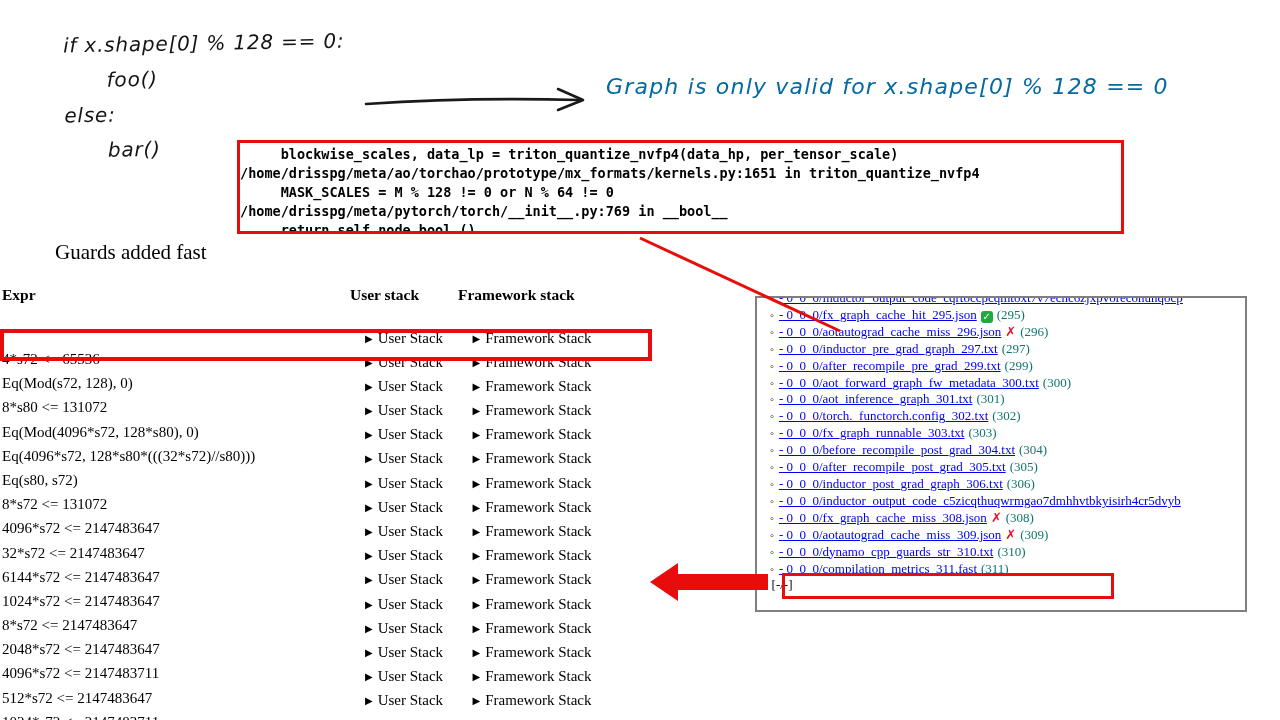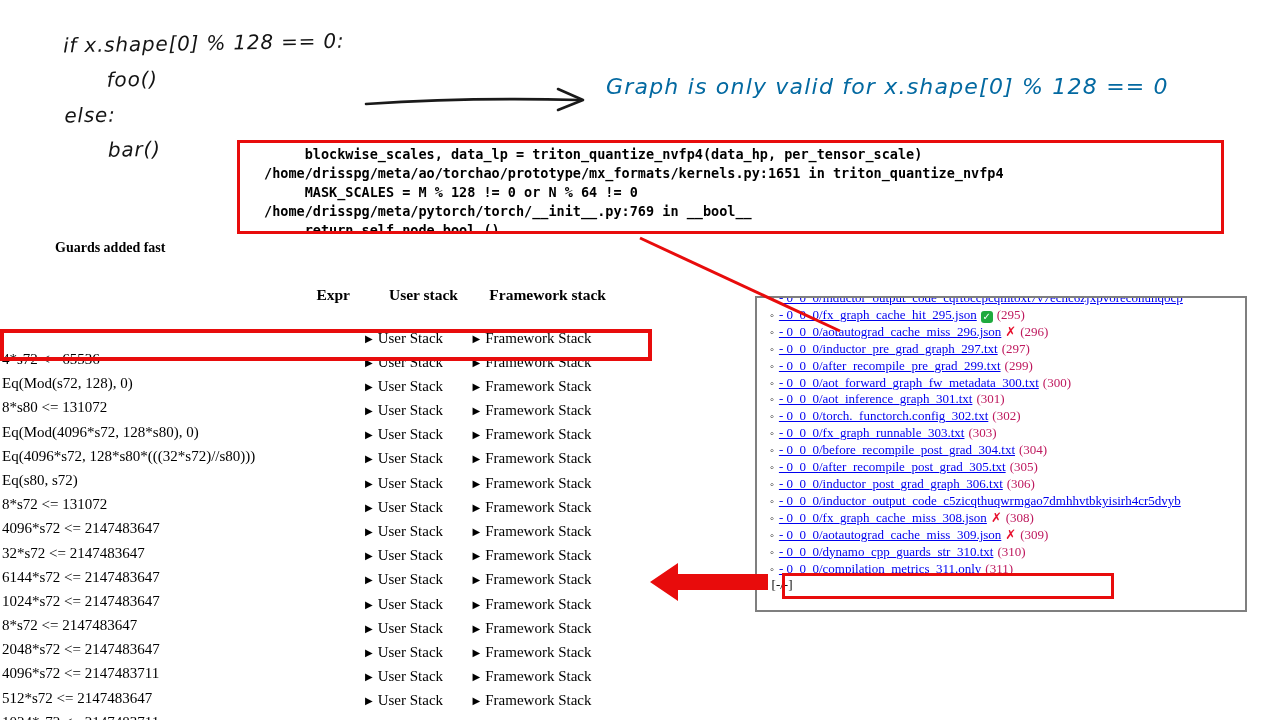--- a/index.html
+++ b/index.html
@@ -11,44 +11,44 @@
   
   .sketch { left:64px; top:26px; transform:rotate(-1deg);
             font-family:"DejaVu Sans", sans-serif; font-style:italic; font-weight:500;
             font-size:20px; letter-spacing:0.8px; line-height:35px; color:#141414; }
   .sketch-line { white-space:pre; }
   .note { left:606px; top:74px; white-space:nowrap;
           font-family:"DejaVu Sans", sans-serif; font-style:italic; font-weight:500;
           font-size:22px; letter-spacing:1.2px; color:#0369a1; }
 
   
-  .trace-box { left:237px; top:140px; width:987px; height:94px;
-               border:3px solid #e80c0c; background:#fff; overflow:hidden; padding:2px 0 0 24px; }
+  .trace-box { left:237px; top:140px; width:887px; height:94px;
+               border:3px solid #e80c0c; background:#fff; overflow:hidden; padding:2px 0 0 0; }
   .tline { font-family:"DejaVu Sans Mono", monospace; font-size:13.5px; font-weight:bold;
            line-height:19px; white-space:pre; color:#000; }
 
   
-  .guards-heading { left:55px; top:240px; font-size:14px; font-weight:bold; }
+  .guards-heading { left:55px; top:240px; font-size:21px; font-weight:normal; }
   .guards { left:2px; top:282px; width:604px; }
   .ghead, .grow { display:grid; grid-template-columns:348px 108px 148px; align-items:center; }
   .ghead { height:26px; font-weight:bold; font-size:15.5px; }
-  .ghead .c { text-align:right; }
+  .ghead .c { text-align:left; }
   .grow { height:24.2px; font-size:15px; }
   .g-expr { white-space:nowrap;margin-top:43px; }
   .g-stack { white-space:nowrap; cursor:pointer;text-align:center; }
   .tri { font-size:10px; margin-right:5px; position:relative; top:-1px; }
 
   
   .log-panel { left:755px; top:296px; width:492px; height:316px;
                border:2px solid #7f7f7f; background:#fff; overflow:hidden; }
   .log-list { margin-top:-8px; }
   .log-item { white-space:nowrap; font-size:13px; line-height:16.9px; padding-left:13px; }
   .bullet { color:#000; margin-right:5px; font-size:11px; }
   a.log-link { color:#0000ee; text-decoration:underline; }
-  .suffix { color:#be185d; margin-left:4px; }
+  .suffix { color:#0f766e; margin-left:4px; }
   .badge { display:inline-block; margin-left:4px; }
   .badge.ok { background:#1faa3e; color:#fff; width:12px; height:12px; line-height:12px;
               text-align:center; border-radius:3px; font-size:10px; font-weight:bold;
               vertical-align:-1px; font-family:"DejaVu Sans", sans-serif; }
   .badge.fail { color:#e8112d; font-weight:bold; font-size:13px;
                 font-family:"DejaVu Sans", sans-serif; }
   .log-footer { font-size:13px; line-height:16.9px; padding-left:5px; }
   .bullet2 { margin-right:5px; }
 
   
@@ -229,21 +229,21 @@
       <div class="log-item"><span class="bullet">◦</span><a class="log-link" href="#">- 0_0_0/inductor_post_grad_graph_306.txt</a><span class="suffix">(306)</span></div>
 
       <div class="log-item"><span class="bullet">◦</span><a class="log-link" href="#">- 0_0_0/inductor_output_code_c5zicqthuqwrmgao7dmhhvtbkyisirh4cr5dvyb</a></div>
 
       <div class="log-item"><span class="bullet">◦</span><a class="log-link" href="#">- 0_0_0/fx_graph_cache_miss_308.json</a><span class="badge fail">✗</span><span class="suffix">(308)</span></div>
 
       <div class="log-item"><span class="bullet">◦</span><a class="log-link" href="#">- 0_0_0/aotautograd_cache_miss_309.json</a><span class="badge fail">✗</span><span class="suffix">(309)</span></div>
 
       <div class="log-item"><span class="bullet">◦</span><a class="log-link" href="#">- 0_0_0/dynamo_cpp_guards_str_310.txt</a><span class="suffix">(310)</span></div>
 
-      <div class="log-item"><span class="bullet">◦</span><a class="log-link" href="#">- 0_0_0/compilation_metrics_311.only</a><span class="suffix">(311)</span></div>
+      <div class="log-item"><span class="bullet">◦</span><a class="log-link" href="#">- 0_0_0/compilation_metrics_311.fast</a><span class="suffix">(311)</span></div>
     </div>
   <div class="log-footer"><span class="bullet2">•</span><span>[-/-]</span></div>
 </div>
 
 <div class="abs hl-guard"></div>
 <div class="abs hl-metrics"></div>
 
 <svg class="abs overlay" width="1280" height="720" viewBox="0 0 1280 720">
   <path d="M366,104 Q470,97 580,100" stroke="#1a1a1a" stroke-width="2.6" fill="none" stroke-linecap="round"></path>
   <path d="M558,89 L583,100 L558,110" stroke="#1a1a1a" stroke-width="2.6" fill="none" stroke-linecap="round" stroke-linejoin="round"></path>

